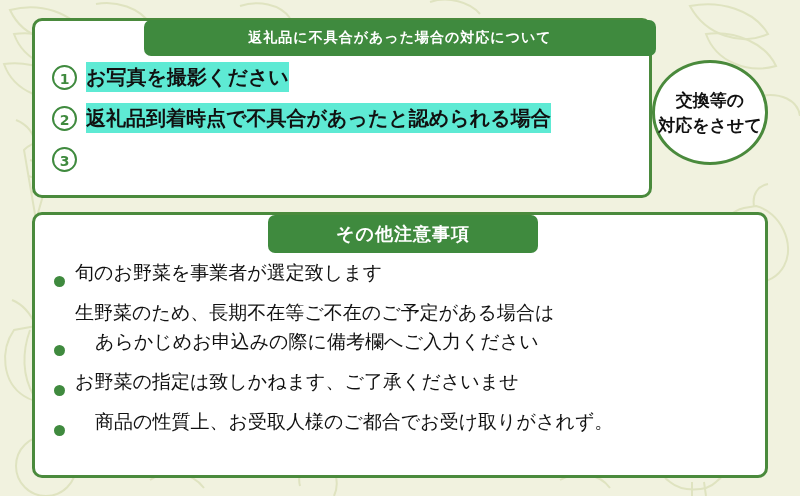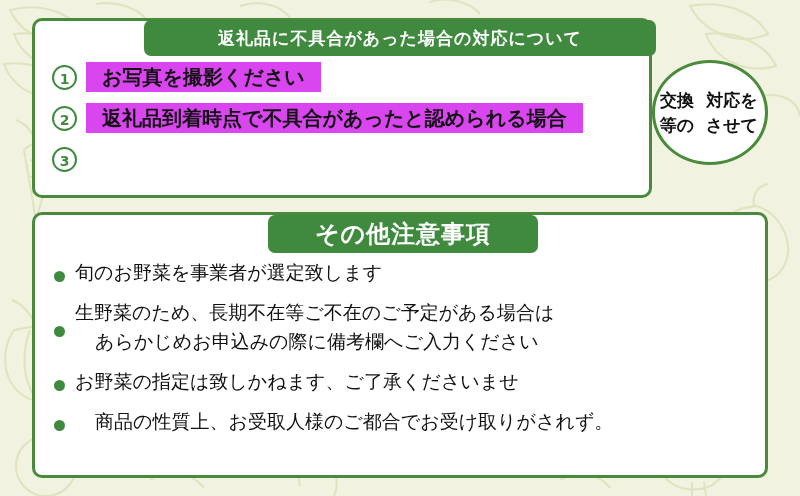--- a/index.html
+++ b/index.html
@@ -64,28 +64,28 @@
     box-sizing: border-box;
     display: flex;
     align-items: center;
     justify-content: center;
   }
   #heading-top {
     left: 144px;
     top: 20px;
     width: 512px;
     height: 36px;
-    font-size: 17px;
+    font-size: 14px;
   }
   #heading-bottom {
     left: 268px;
     top: 215px;
     width: 270px;
     height: 38px;
-    font-size: 24px;
+    font-size: 18px;
   }
 
   
   #numbered-list {
     position: absolute;
     left: 52px;
     top: 62px;
     width: 600px;
   }
   .num-row {
@@ -102,61 +102,61 @@
     border-radius: 50%;
     color: #3f8a3e;
     font-size: 14px;
     font-weight: bold;
     line-height: 25px;
     text-align: center;
     box-sizing: border-box;
     margin-right: 9px;
   }
   .hl {
-    background: #d946ef;
+    background: #5eead4;
     font-size: 20px;
     font-weight: bold;
     color: #111111;
     line-height: 28px;
-    padding: 1px 16px;
+    padding: 1px 0;
     white-space: nowrap;
   }
 
   
   #side-bubble {
     position: absolute;
     left: 652px;
     top: 60px;
     width: 116px;
     height: 105px;
     background: #ffffff;
     border: 3px solid #4a8a3c;
     border-radius: 58px / 52px;
     box-sizing: border-box;
     display: flex;
-    flex-direction: row;
+    flex-direction: column;
     align-items: center;
     justify-content: center;
     font-size: 17px;
     font-weight: bold;
     color: #111111;
     line-height: 25px;
     text-align: center;
   }
 
   
   #bullet-list {
     position: absolute;
     left: 54px;
     top: 258px;
     width: 700px;
   }
   .bullet-row {
     display: flex;
-    align-items: center;
+    align-items: flex-end;
     margin-bottom: 11px;
   }
   .bullet-dot {
     flex: 0 0 auto;
     width: 11px;
     height: 11px;
     border-radius: 50%;
     background: #3f8a3e;
     margin-top: 8px;
     margin-right: 10px;

